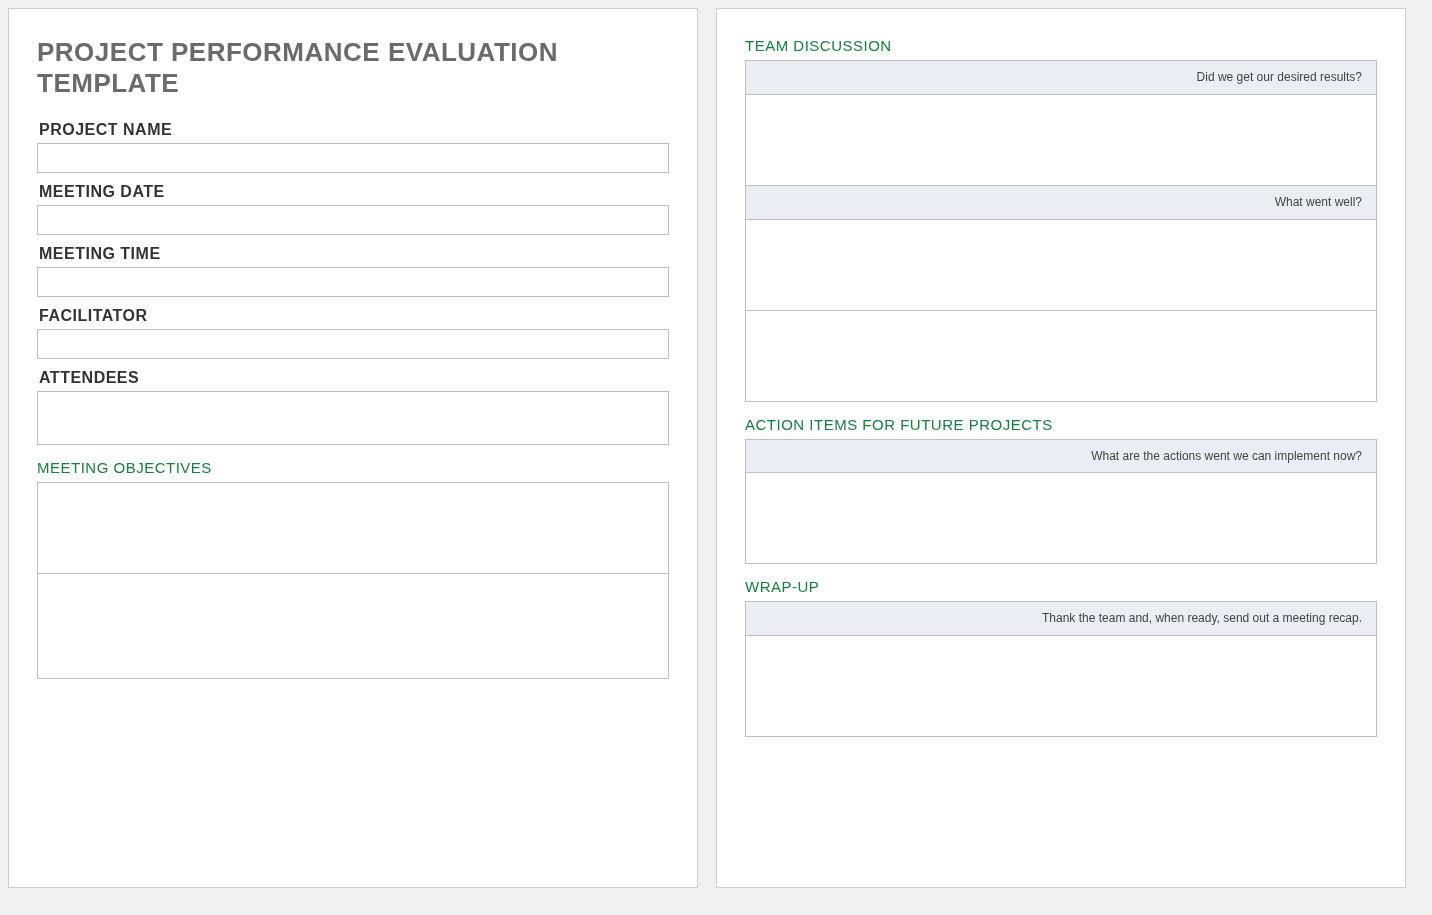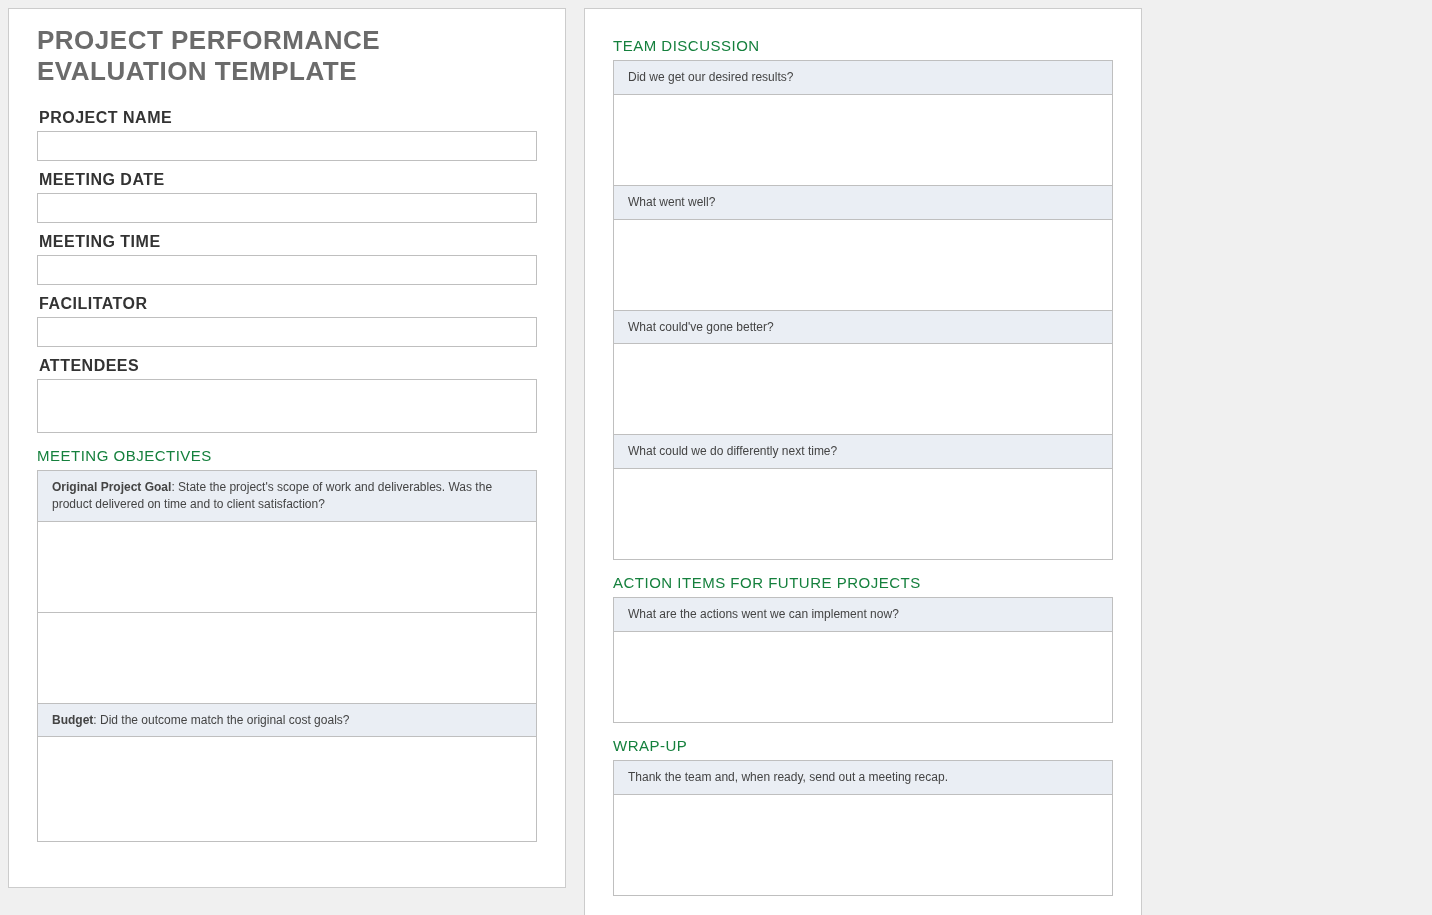--- a/index.html
+++ b/index.html
@@ -11,23 +11,23 @@
     color: #333;
   }
   .pages {
     display: flex;
     gap: 18px;
     align-items: flex-start;
   }
   .page {
     background: #fff;
     border: 1px solid #ccc;
-    width: 558px;
+    width: 690px;
     min-height: 880px;
-    padding: 10px 28px 28px 28px;
+    padding: 22px 28px 28px 28px;
   }
   .page.right {
     padding-top: 14px;
   }
   h1.main-title {
     font-size: 26px;
     font-weight: bold;
     letter-spacing: 0.5px;
     color: #6b6b6b;
     margin: 6px 0 22px 0;
@@ -63,20 +63,21 @@
   .block + .block {
     border-top: none;
   }
   .block-header {
     background: #eaeef4;
     padding: 8px 14px;
     font-size: 12px;
     color: #444;
     line-height: 1.4;
     border-bottom: 1px solid #bfbfbf;
+    text-align: right;
   }
   .block-header .lead {
     font-weight: bold;
   }
   .block-body {
     min-height: 90px;
     background: #fff;
   }
 </style>
 </head>
@@ -97,57 +98,43 @@
     <div class="field-input"></div>
 
     <div class="field-label">FACILITATOR</div>
     <div class="field-input"></div>
 
     <div class="field-label">ATTENDEES</div>
     <div class="field-input tall"></div>
 
     <div class="section-heading">MEETING OBJECTIVES</div>
 
-    <div class="block">
-      <div class="block-header">
-        <span class="lead">Original Project Goal</span><span>: State the project's scope of work and deliverables. Was the product delivered on time and to client satisfaction?</span>
-      </div>
-      <div class="block-body"></div>
-    </div>
 
     <div class="block">
       <div class="block-body"></div>
     </div>
 
     <div class="block">
-      <div class="block-header">
-        <span class="lead">Budget</span><span>: Did the outcome match the original cost goals?</span>
-      </div>
       <div class="block-body" style="min-height:104px"></div>
     </div>
   </div>
 
   <div class="page right">
 
     <div class="section-heading">TEAM DISCUSSION</div>
 
     <div class="block">
       <div class="block-header">Did we get our desired results?</div>
       <div class="block-body"></div>
     </div>
     <div class="block">
       <div class="block-header">What went well?</div>
       <div class="block-body"></div>
     </div>
     <div class="block">
-      <div class="block-header">What could've gone better?</div>
-      <div class="block-body"></div>
-    </div>
-    <div class="block">
-      <div class="block-header">What could we do differently next time?</div>
       <div class="block-body"></div>
     </div>
 
     <div class="section-heading">ACTION ITEMS FOR FUTURE PROJECTS</div>
     <div class="block">
       <div class="block-header">What are the actions went we can implement now?</div>
       <div class="block-body"></div>
     </div>
 
     <div class="section-heading">WRAP-UP</div>

